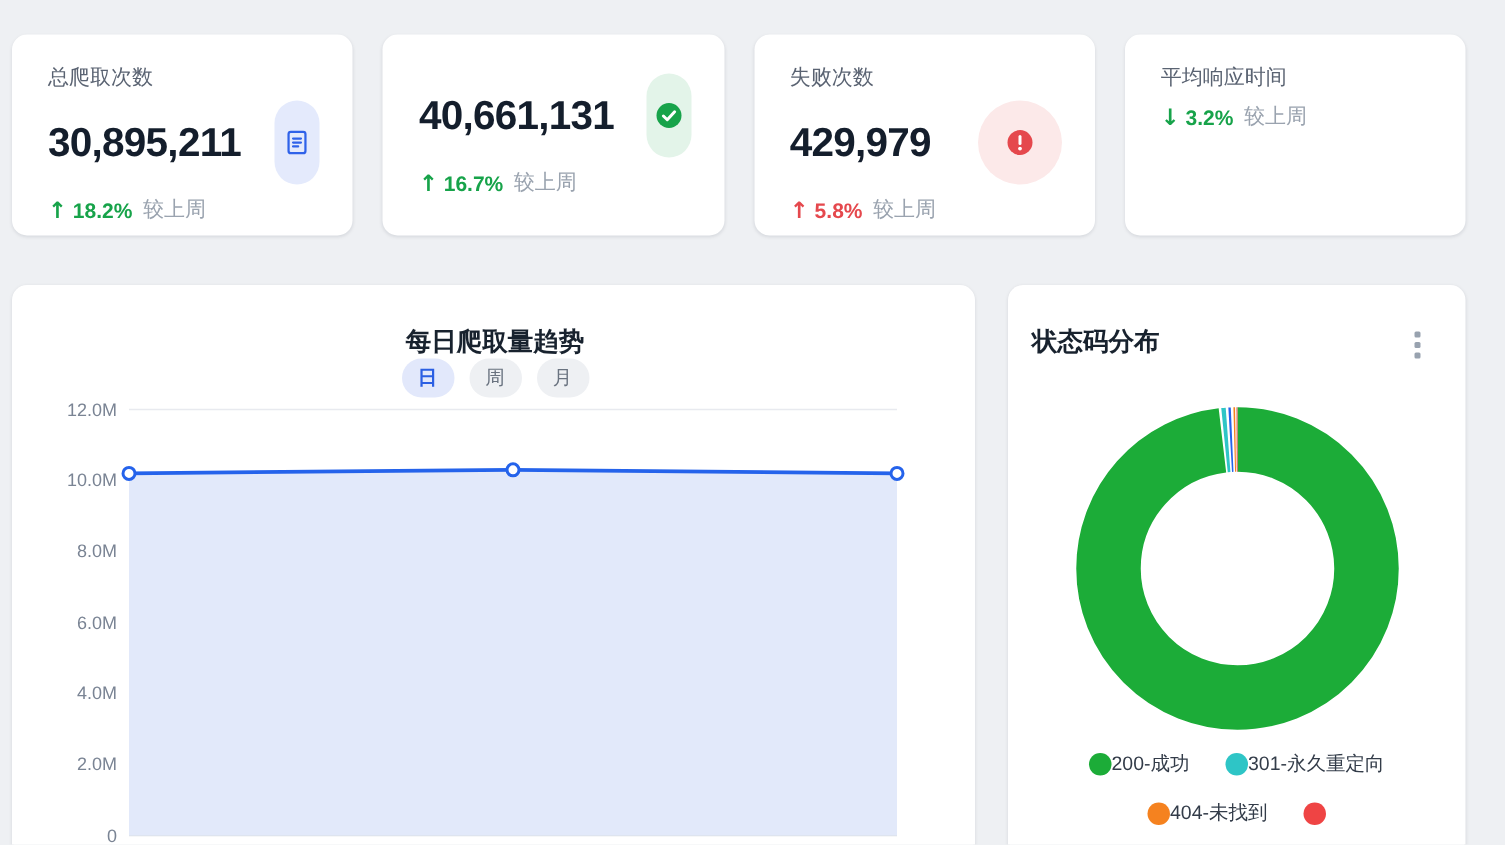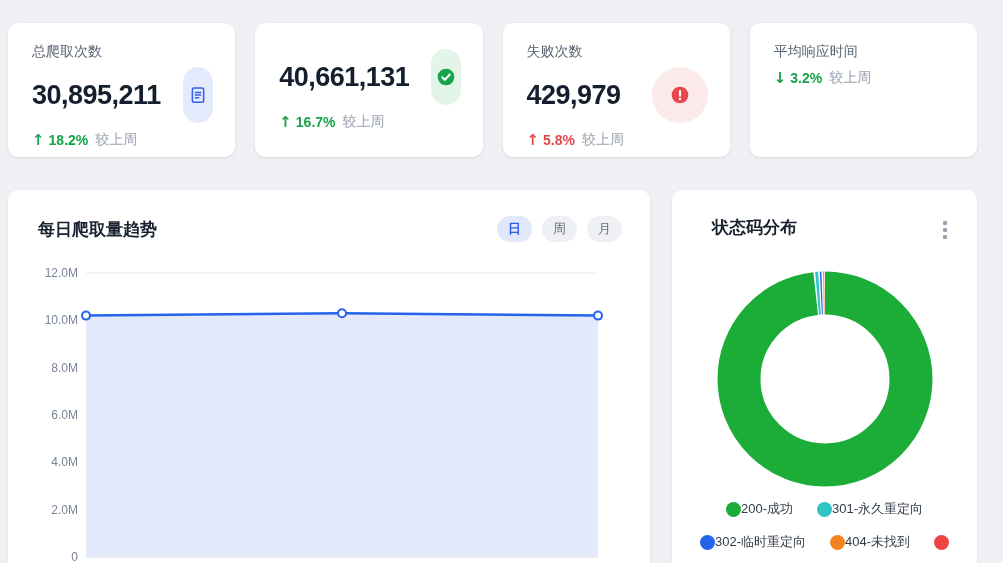--- a/index.html
+++ b/index.html
@@ -24,32 +24,32 @@
   .stat-icon { width:56px; height:56px; border-radius:999px; flex:0 0 auto;
     display:flex; align-items:center; justify-content:center; }
   .stat-card:nth-child(1) .stat-icon, .stat-card:nth-child(2) .stat-icon { width:30px; }
   .stat-change { margin-top:8px; font-size:14px; display:flex; align-items:center; gap:7px; }
   .chg { display:inline-flex; align-items:center; gap:4px; font-weight:600; }
   .arrow { font-weight:900; font-size:15px; font-family:"DejaVu Sans",sans-serif; }
   .compare { color:#9AA3AF; font-weight:400; }
 
   .charts-row { display:flex; gap:22px; margin:33px 26px 0 8px; align-items:flex-start; }
   .trend-card { width:642px; height:400px; position:relative; flex:0 0 auto; }
-  .trend-header { display:flex; justify-content:space-between; align-items:center; padding:26px 28px 0 30px; position:relative; z-index:2; }
+  .trend-header { display:flex; justify-content:space-between; align-items:center; padding:26px 28px 0 30px; position:relative; z-index:2;flex-direction:column; }
   .card-title { font-size:17px; font-weight:700; color:#18222E; }
   .tabs { display:flex; gap:10px; }
   .tab { border:none; height:26px; padding:0 11px; border-radius:13px;
     background:#EEF0F3; color:#6A7380; font-size:13px; cursor:pointer;
     font-family:inherit; }
   .tab.active { background:#E2E8FB; color:#2B5FE3; font-weight:600; }
   #trend-chart { position:absolute; top:0; left:0; }
   #trend-chart text { font-family:"Liberation Sans","DejaVu Sans",sans-serif; }
 
   .donut-card { width:305px; height:400px; flex:0 0 auto; }
-  .donut-header { display:flex; justify-content:space-between; align-items:flex-start; padding:26px 26px 0 40px; }
+  .donut-header { display:flex; justify-content:space-between; align-items:flex-start; padding:26px 26px 0 16px; }
   .kebab { display:flex; flex-direction:column; gap:3px; padding:5px 4px; cursor:pointer; }
   .kebab i { width:4px; height:4px; background:#98A2AF; border-radius:1px; display:block; }
   #donut-chart { display:block; margin:27px auto 0; }
   .legend { display:flex; flex-wrap:wrap; justify-content:center; column-gap:24px; row-gap:13px; margin-top:12px; padding:0 10px; }
   .legend-item { display:flex; align-items:center; font-size:13px; color:#333C49; height:20px; cursor:pointer; }
   .dot { width:15px; height:15px; border-radius:50%; flex:0 0 auto; }
 </style>
 </head>
 <body>
 
@@ -185,24 +185,20 @@
     <div class="legend">
       <div class="legend-item">
         <span class="dot" style="background-color: rgb(28, 172, 56);"></span>
         <span class="legend-label">200-成功</span>
       </div>
       <div class="legend-item">
         <span class="dot" style="background-color: rgb(46, 197, 198);"></span>
         <span class="legend-label">301-永久重定向</span>
       </div>
       <div class="legend-item">
-        <span class="dot" style="background-color: rgb(37, 99, 235);"></span>
-        <span class="legend-label">302-临时重定向</span>
-      </div>
-      <div class="legend-item">
         <span class="dot" style="background-color: rgb(245, 130, 31);"></span>
         <span class="legend-label">404-未找到</span>
       </div>
       <div class="legend-item">
         <span class="dot" style="background-color: rgb(239, 68, 68);"></span>
         <span class="legend-label"></span>
       </div>
     </div>
   </div>
 

